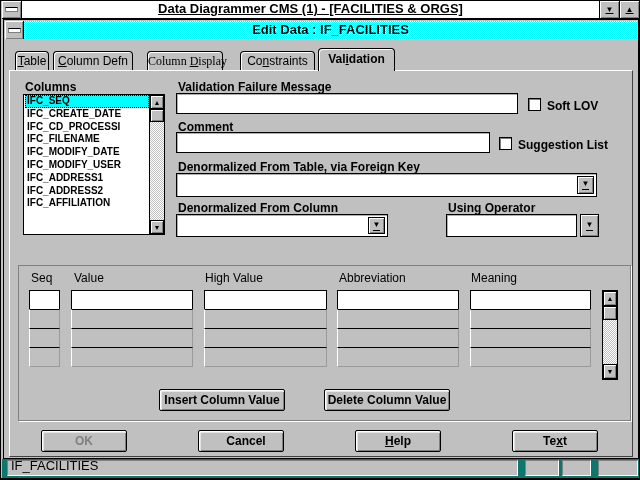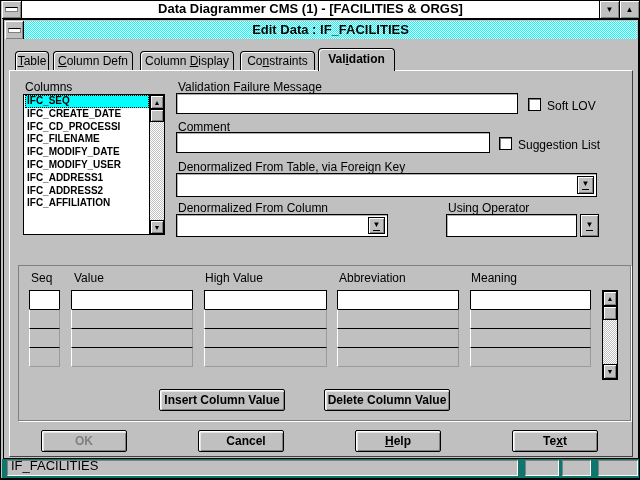--- a/index.html
+++ b/index.html
@@ -2,37 +2,37 @@
 <html><head>
 <meta charset="utf-8">
 <style>
   html,body{margin:0;padding:0;background:#555;}
   .screen{
     position:relative;width:640px;height:480px;background:#c0c0c0;
     font-family:"Liberation Sans",sans-serif;overflow:hidden;
     box-sizing:border-box;border:1px solid #000;
   }
   
-  .main-titlebar{position:absolute;left:1px;top:0px;width:637px;height:17px;background:#fff;border-bottom:1px solid #000;display:flex;align-items:stretch;}
+  .main-titlebar{position:absolute;left:1px;top:0px;width:637px;height:17px;background:#fff;border-bottom:1px solid #000;display:flex;align-items:stretch;text-decoration:underline;}
   .sysbox{width:19px;background:#c0c0c0;border-right:1px solid #000;display:flex;align-items:center;justify-content:center;box-shadow:inset 1px 1px 0 #fff,inset -1px -1px 0 #808080;}
   .sysdash{width:11px;height:3px;background:#fff;border:1px solid #808080;border-top-color:#000;}
   .main-title{flex:1;text-align:center;font-weight:bold;font-size:13px;line-height:16px;color:#000;white-space:nowrap;overflow:hidden;}
   .winbtn{width:19px;background:#c0c0c0;border-left:1px solid #000;display:flex;align-items:center;justify-content:center;font-size:8px;color:#000;box-shadow:inset 1px 1px 0 #fff,inset -1px -1px 0 #808080;}
   .dlg-frame{position:absolute;left:2px;top:18px;width:636px;height:440px;background:#c0c0c0;border:1px solid #000;box-sizing:border-box;}
   .dlg-titlebar{position:absolute;left:1px;top:1px;width:632px;height:18px;display:flex;align-items:stretch;}
   .dlg-sysbox{width:18px;background:#c0c0c0;border-right:1px solid #000;display:flex;align-items:center;justify-content:center;box-shadow:inset 1px 1px 0 #fff,inset -1px -1px 0 #808080;}
   .checker{background-image:conic-gradient(#00ffff 25%,#ffffff 0 50%,#00ffff 0 75%,#ffffff 0);background-size:2px 2px;}
   .dlg-title{flex:1;text-align:center;font-weight:bold;font-size:13px;line-height:18px;color:#000;}
   
   .tab{position:absolute;box-sizing:border-box;background:#c0c0c0;border:1px solid #000;border-bottom:none;border-radius:4px 4px 0 0;text-align:center;font-size:12px;color:#000;box-shadow:inset 1px 1px 0 #fff;white-space:nowrap;z-index:2;}
   .tab.active{font-weight:bold;z-index:5;}
   .mn{text-decoration:underline;}
   
   .panel{position:absolute;left:8px;top:69px;width:624px;height:387px;box-sizing:border-box;background:#c0c0c0;border:1px solid;border-color:#fff #404040 #404040 #fff;z-index:1;}
-  .lbl{position:absolute;font-weight:normal;font-size:12px;color:#000;white-space:nowrap;z-index:3;}
+  .lbl{position:absolute;font-weight:bold;font-size:12px;color:#000;white-space:nowrap;z-index:3;}
   .hdr{position:absolute;font-size:12px;color:#000;white-space:nowrap;z-index:3;}
   .tb{position:absolute;background:#fff;border:1px solid #000;box-shadow:inset 1px 1px 0 #b0b0b0;font:12px "Liberation Sans",sans-serif;padding:2px 3px;box-sizing:border-box;z-index:3;outline:none;}
   .btn3d{background:#c0c0c0;border:1px solid #000;box-shadow:inset 1px 1px 0 #fff,inset -1px -1px 0 #808080;display:flex;align-items:center;justify-content:center;box-sizing:border-box;}
   .combo-arrow{font-size:8px;line-height:8px;color:#000;border-bottom:1px solid #000;padding-bottom:1px;}
   .checkbox{position:absolute;width:13px;height:13px;background:#fff;border:1px solid #000;box-shadow:inset 1px 1px 0 #808080;box-sizing:border-box;z-index:3;}
   
   .listbox{position:absolute;left:22px;top:93px;width:142px;height:141px;background:#fff;border:1px solid #000;box-sizing:border-box;overflow:hidden;z-index:3;}
   .list-items{position:absolute;left:1px;top:0;right:15px;bottom:0;overflow:hidden;}
   .list-item{font-weight:bold;font-size:10px;line-height:12.8px;white-space:nowrap;padding-left:2px;color:#000;}
   .list-item.selected{background:#00ffff;outline:1px dotted #000;outline-offset:-1px;}
@@ -79,21 +79,21 @@
       <div class="dlg-sysbox">
         <div class="sysdash"></div>
       </div>
       <div class="dlg-title checker">Edit Data : IF_FACILITIES</div>
     </div>
   </div>
 
   <div>
     <div class="tab" style="left:14px;top:50px;width:34px;height:19px;line-height:18px;"><span></span><span class="mn">T</span><span>able</span></div>
     <div class="tab" style="left:52px;top:50px;width:80px;height:19px;line-height:18px;"><span></span><span class="mn">C</span><span>olumn Defn</span></div>
-    <div class="tab" style="left:139px;top:50px;width:94px;height:19px;line-height:18px;"><span>Column </span><span class="mn">D</span><span>isplay</span></div>
+    <div class="tab" style="left:146px;top:50px;width:76px;height:19px;line-height:18px;font-family:Liberation Serif, serif;"><span>Column </span><span class="mn">D</span><span>isplay</span></div>
     <div class="tab" style="left:239px;top:50px;width:75px;height:19px;line-height:18px;"><span>Co</span><span class="mn">n</span><span>straints</span></div>
     <div class="tab active" style="left:317px;top:47px;width:77px;height:23px;line-height:21px;"><span>Val</span><span class="mn">i</span><span>dation</span></div>
   </div>
 
   <div class="panel"></div>
 
   <div>
     <div class="lbl" style="left:24px;top:79px;">Columns</div>
     <div class="listbox">
       <div class="list-items">

